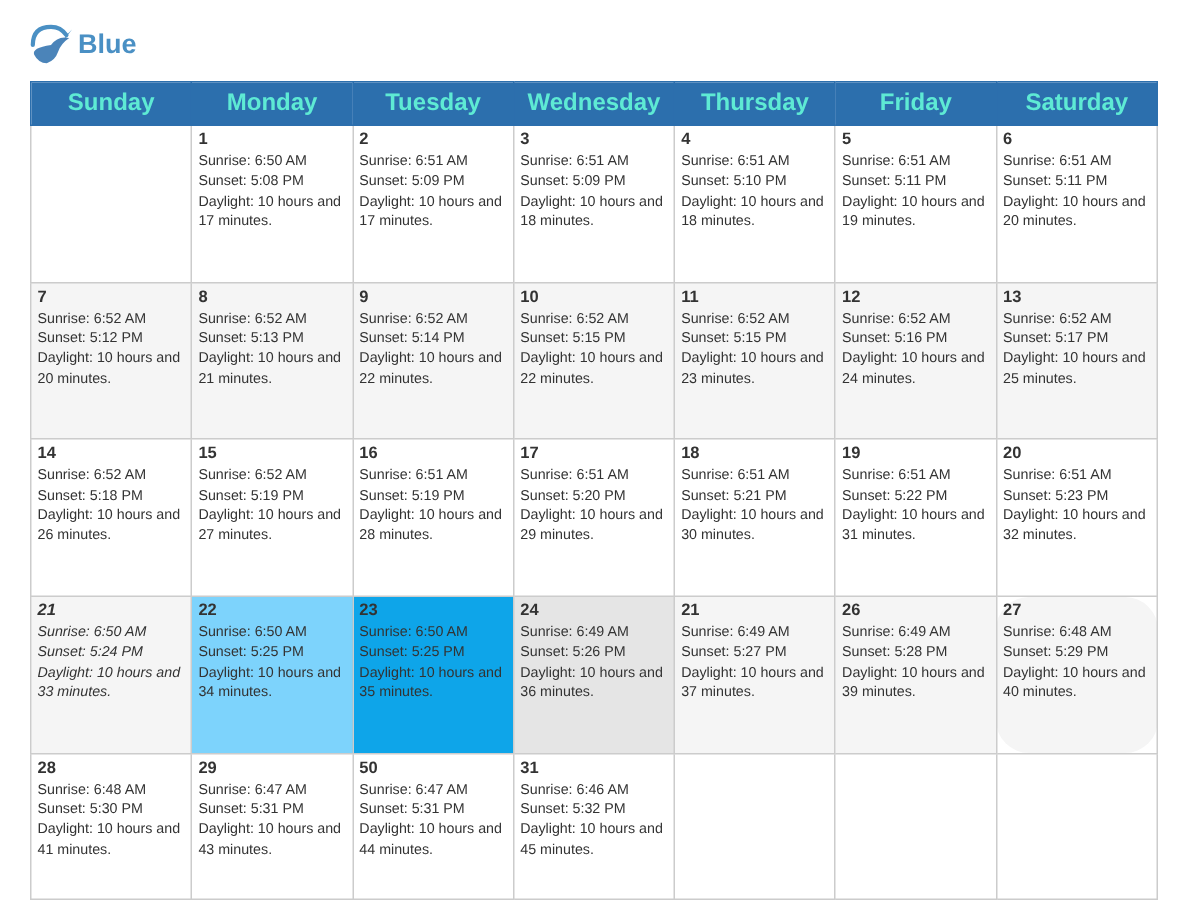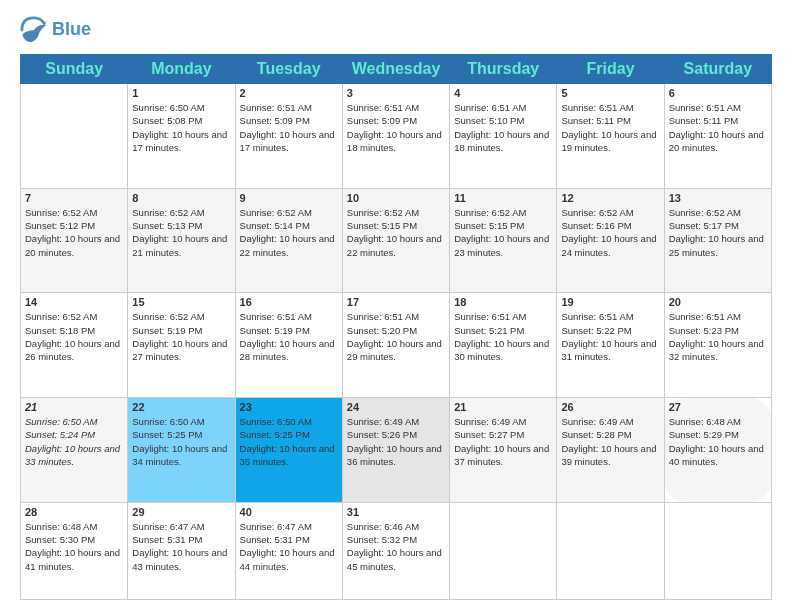--- a/index.html
+++ b/index.html
@@ -258,21 +258,21 @@
         <tr class="last-row">
           <td>
             <span class="day-num">28</span>
             <div class="day-info">Sunrise: 6:48 AM<br>Sunset: 5:30 PM<br>Daylight: 10 hours and 41 minutes.</div>
           </td>
           <td>
             <span class="day-num">29</span>
             <div class="day-info">Sunrise: 6:47 AM<br>Sunset: 5:31 PM<br>Daylight: 10 hours and 43 minutes.</div>
           </td>
           <td>
-            <span class="day-num">40</span>
+            <span class="day-num">50</span>
             <div class="day-info">Sunrise: 6:47 AM<br>Sunset: 5:31 PM<br>Daylight: 10 hours and 44 minutes.</div>
           </td>
           <td>
             <span class="day-num">31</span>
             <div class="day-info">Sunrise: 6:46 AM<br>Sunset: 5:32 PM<br>Daylight: 10 hours and 45 minutes.</div>
           </td>
           <td class="empty-cell" style="background: rgb(255, 255, 255);"></td>
           <td class="empty-cell" style="background: rgb(255, 255, 255);"></td>
           <td class="empty-cell" style="background: rgb(255, 255, 255);"></td>
         </tr>

